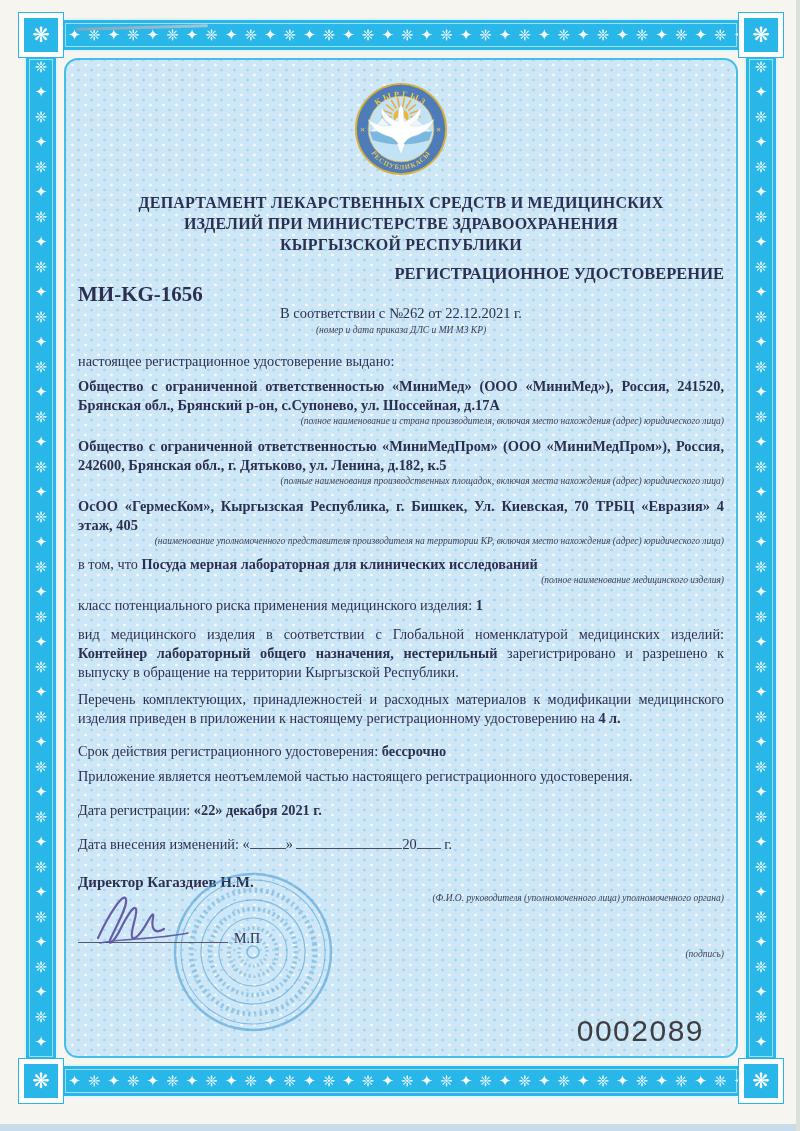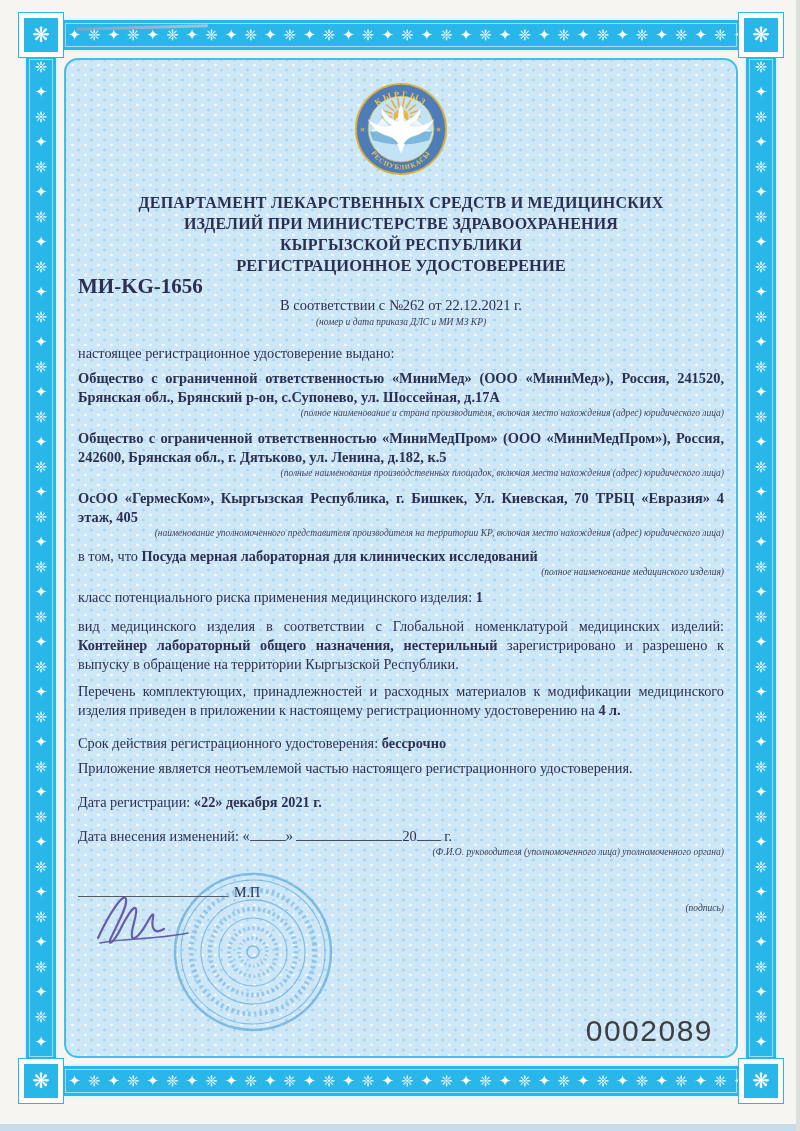--- a/index.html
+++ b/index.html
@@ -47,42 +47,42 @@
       radial-gradient(circle, rgba(167,210,238,.9) 1px, rgba(167,210,238,0) 1.8px);
     background-size:13px 10px,13px 10px;
     background-position:0 0,6px 5px;
   }
   .content{position:absolute;inset:0;padding:22px 12px 0 12px;box-sizing:border-box;color:#2c3050;}
 
   
   .emblem-wrap{text-align:center;height:96px;}
   .dept{margin-top:14px;text-align:center;font-weight:bold;font-size:16px;
         line-height:21px;white-space:pre-line;letter-spacing:.2px;}
-  .title{text-align:center;font-weight:bold;font-size:16.5px;line-height:21px;}
+  .title{margin-top:8px;text-align:right;font-weight:bold;font-size:16.5px;line-height:21px;}
   .cert-no{text-align:left;font-weight:bold;font-size:21px;line-height:20px;}
   .order{text-align:center;font-size:14.5px;line-height:19px;}
   .caption{font-style:italic;font-size:9.5px;color:#3c405c;line-height:12px;margin:0;text-align:right;}
   .caption.center{text-align:center;margin-top:1px;}
   p{margin:0;}
   .lead{margin-top:16px;font-size:14.3px;line-height:19px;}
   .bp{font-weight:bold;font-size:14.4px;line-height:19px;text-align:justify;margin-top:6px;}
   .bp2{margin-top:10px;}
   .rp{font-size:14.3px;line-height:19px;text-align:justify;}
   .mt8{margin-top:8px}.mt10{margin-top:10px}.mt6{margin-top:6px}
   .mt14{margin-top:14px}.mt15{margin-top:15px}
   .blank{display:inline-block;border-bottom:1.2px solid #4a4f60;height:13px;vertical-align:baseline;}
   .w-day{width:36px}.w-month{width:106px}.w-year{width:24px}
   .director{font-weight:bold;font-size:15px;line-height:20px;margin-top:18px;}
   .sig-row{margin-top:24px;font-size:14px;line-height:18px;position:relative;z-index:3;}
   .sig-line{display:inline-block;width:150px;border-bottom:1.3px solid #555a66;height:14px;}
   .mp{margin-left:6px;}
 
   
   .serial{
-    position:absolute;right:87px;top:1014px;z-index:4;
+    position:absolute;right:96px;top:1014px;z-index:4;
     font-family:"Liberation Sans", sans-serif;font-size:30px;color:#3e3e42;letter-spacing:1.5px;
   }
   .stamp{position:absolute;left:168px;top:867px;width:170px;height:170px;z-index:2;opacity:.55;}
   .signature{position:absolute;left:88px;top:884px;width:120px;height:68px;z-index:3;}
   .scan-mark{position:absolute;left:76px;top:26px;width:132px;height:3px;z-index:5;
     background:linear-gradient(90deg,#9aa2ae,#c6ccd6);transform:rotate(-1.5deg);
     opacity:.75;border-radius:2px;}
   .scan-edge-bottom{position:absolute;left:0;bottom:0;width:100%;height:7px;background:#c9dce9;}
   .scan-edge-right{position:absolute;right:0;top:0;width:4px;height:100%;background:#dddfdb;}
 </style>
@@ -189,20 +189,21 @@
       <p class="rp mt8"><span>Перечень комплектующих, принадлежностей и расходных материалов к модификации медицинского изделия приведен в приложении к настоящему регистрационному удостоверению на </span><strong>4 л.</strong></p>
 
       <p class="rp mt14"><span>Срок действия регистрационного удостоверения: </span><strong>бессрочно</strong></p>
 
       <p class="rp mt6">Приложение является неотъемлемой частью настоящего регистрационного удостоверения.</p>
 
       <p class="rp mt15"><span>Дата регистрации: </span><strong>«22» декабря 2021 г.</strong></p>
 
       <p class="rp mt15"><span>Дата внесения изменений: «</span><span class="blank w-day"></span><span>»</span> <span class="blank w-month"></span><span>20</span><span class="blank w-year"></span> <span>г.</span></p>
 
+      <p class="director">Директор Кагаздиев Н.М.</p>
       <p class="caption">(Ф.И.О. руководителя (уполномоченного лица) уполномоченного органа)</p>
 
       <div class="sig-row">
         <span class="sig-line"></span><span class="mp">М.П</span>
       </div>
       <p class="caption">(подпись)</p>
 
     </div>
   </div>
 

